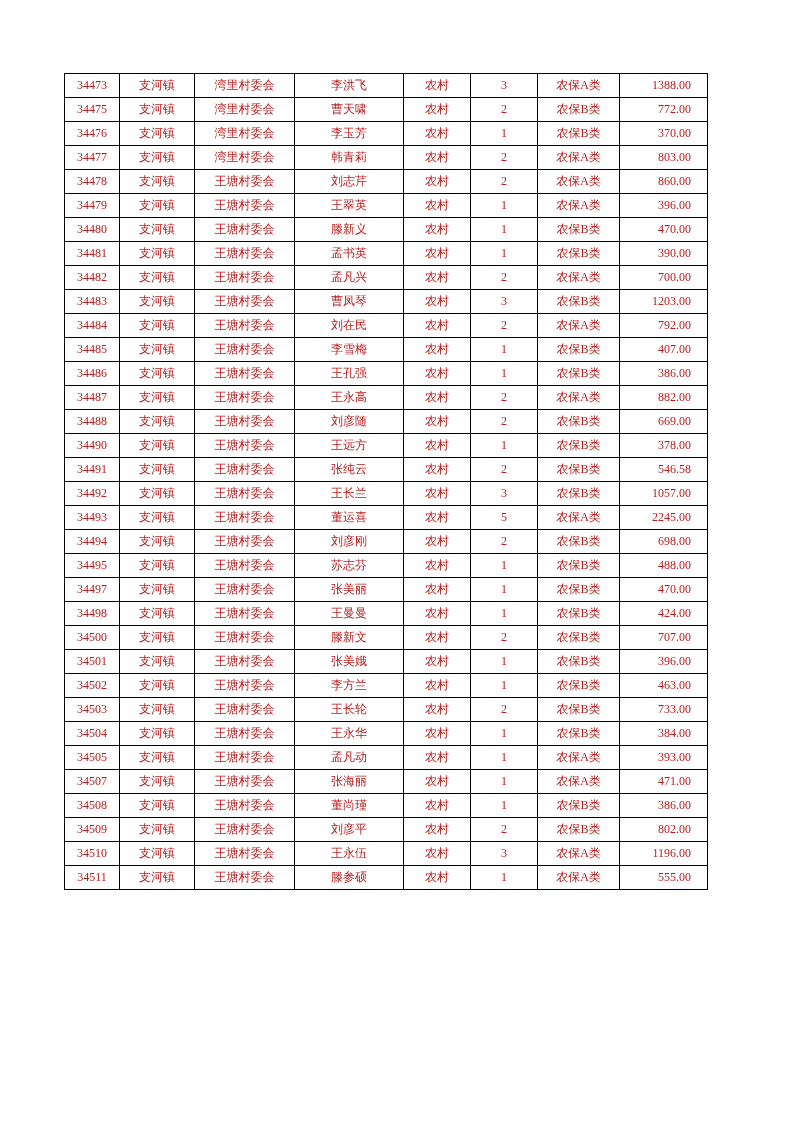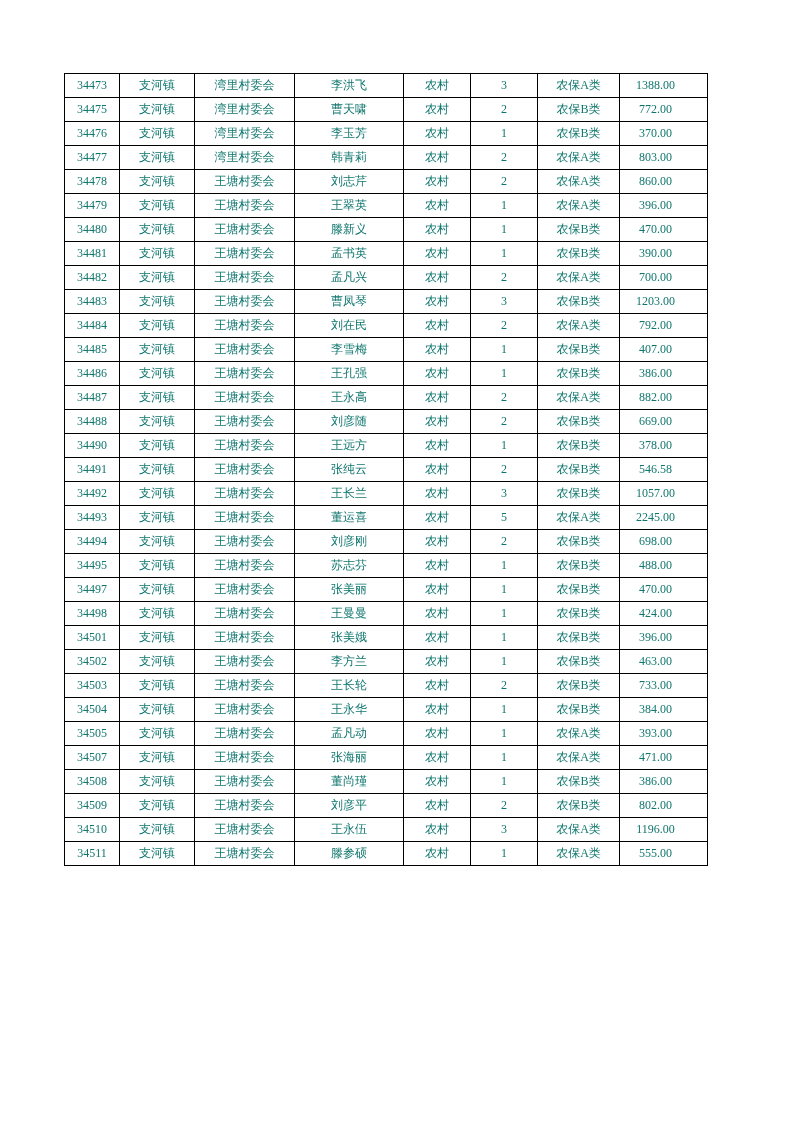--- a/index.html
+++ b/index.html
@@ -7,41 +7,42 @@
     padding: 0;
     background: #ffffff;
   }
   .page {
     position: relative;
     width: 793px;
     height: 1122px;
     background: #ffffff;
     overflow: hidden;
     font-family: "Liberation Serif", "DejaVu Serif", serif;
-    color: #0f766e;
+    color: #b91c1c;
   }
   table.benefit-table {
     position: absolute;
     left: 64px;
     top: 73px;
     width: 643px;
     border-collapse: collapse;
     table-layout: fixed;
   }
   table.benefit-table td {
     border: 1px solid #000000;
     height: 23px;
     font-size: 12px;
     line-height: 23px;
     text-align: center;
     white-space: nowrap;
     overflow: hidden;
     padding: 0;
   }
   table.benefit-table td.amount {
+    text-align: right;
     padding-right: 16px;
   }
   col.c-id       { width: 55px;  }
   col.c-town     { width: 75px;  }
   col.c-village  { width: 100px; }
   col.c-name     { width: 109px; }
   col.c-type     { width: 67px;  }
   col.c-count    { width: 67px;  }
   col.c-category { width: 82px;  }
   col.c-amount   { width: 88px;  }
@@ -286,20 +287,30 @@
           <td>34498</td>
           <td>支河镇</td>
           <td>王塘村委会</td>
           <td>王曼曼</td>
           <td>农村</td>
           <td>1</td>
           <td>农保B类</td>
           <td class="amount">424.00</td>
         </tr>
         <tr>
+          <td>34500</td>
+          <td>支河镇</td>
+          <td>王塘村委会</td>
+          <td>滕新文</td>
+          <td>农村</td>
+          <td>2</td>
+          <td>农保B类</td>
+          <td class="amount">707.00</td>
+        </tr>
+        <tr>
           <td>34501</td>
           <td>支河镇</td>
           <td>王塘村委会</td>
           <td>张美娥</td>
           <td>农村</td>
           <td>1</td>
           <td>农保B类</td>
           <td class="amount">396.00</td>
         </tr>
         <tr>

